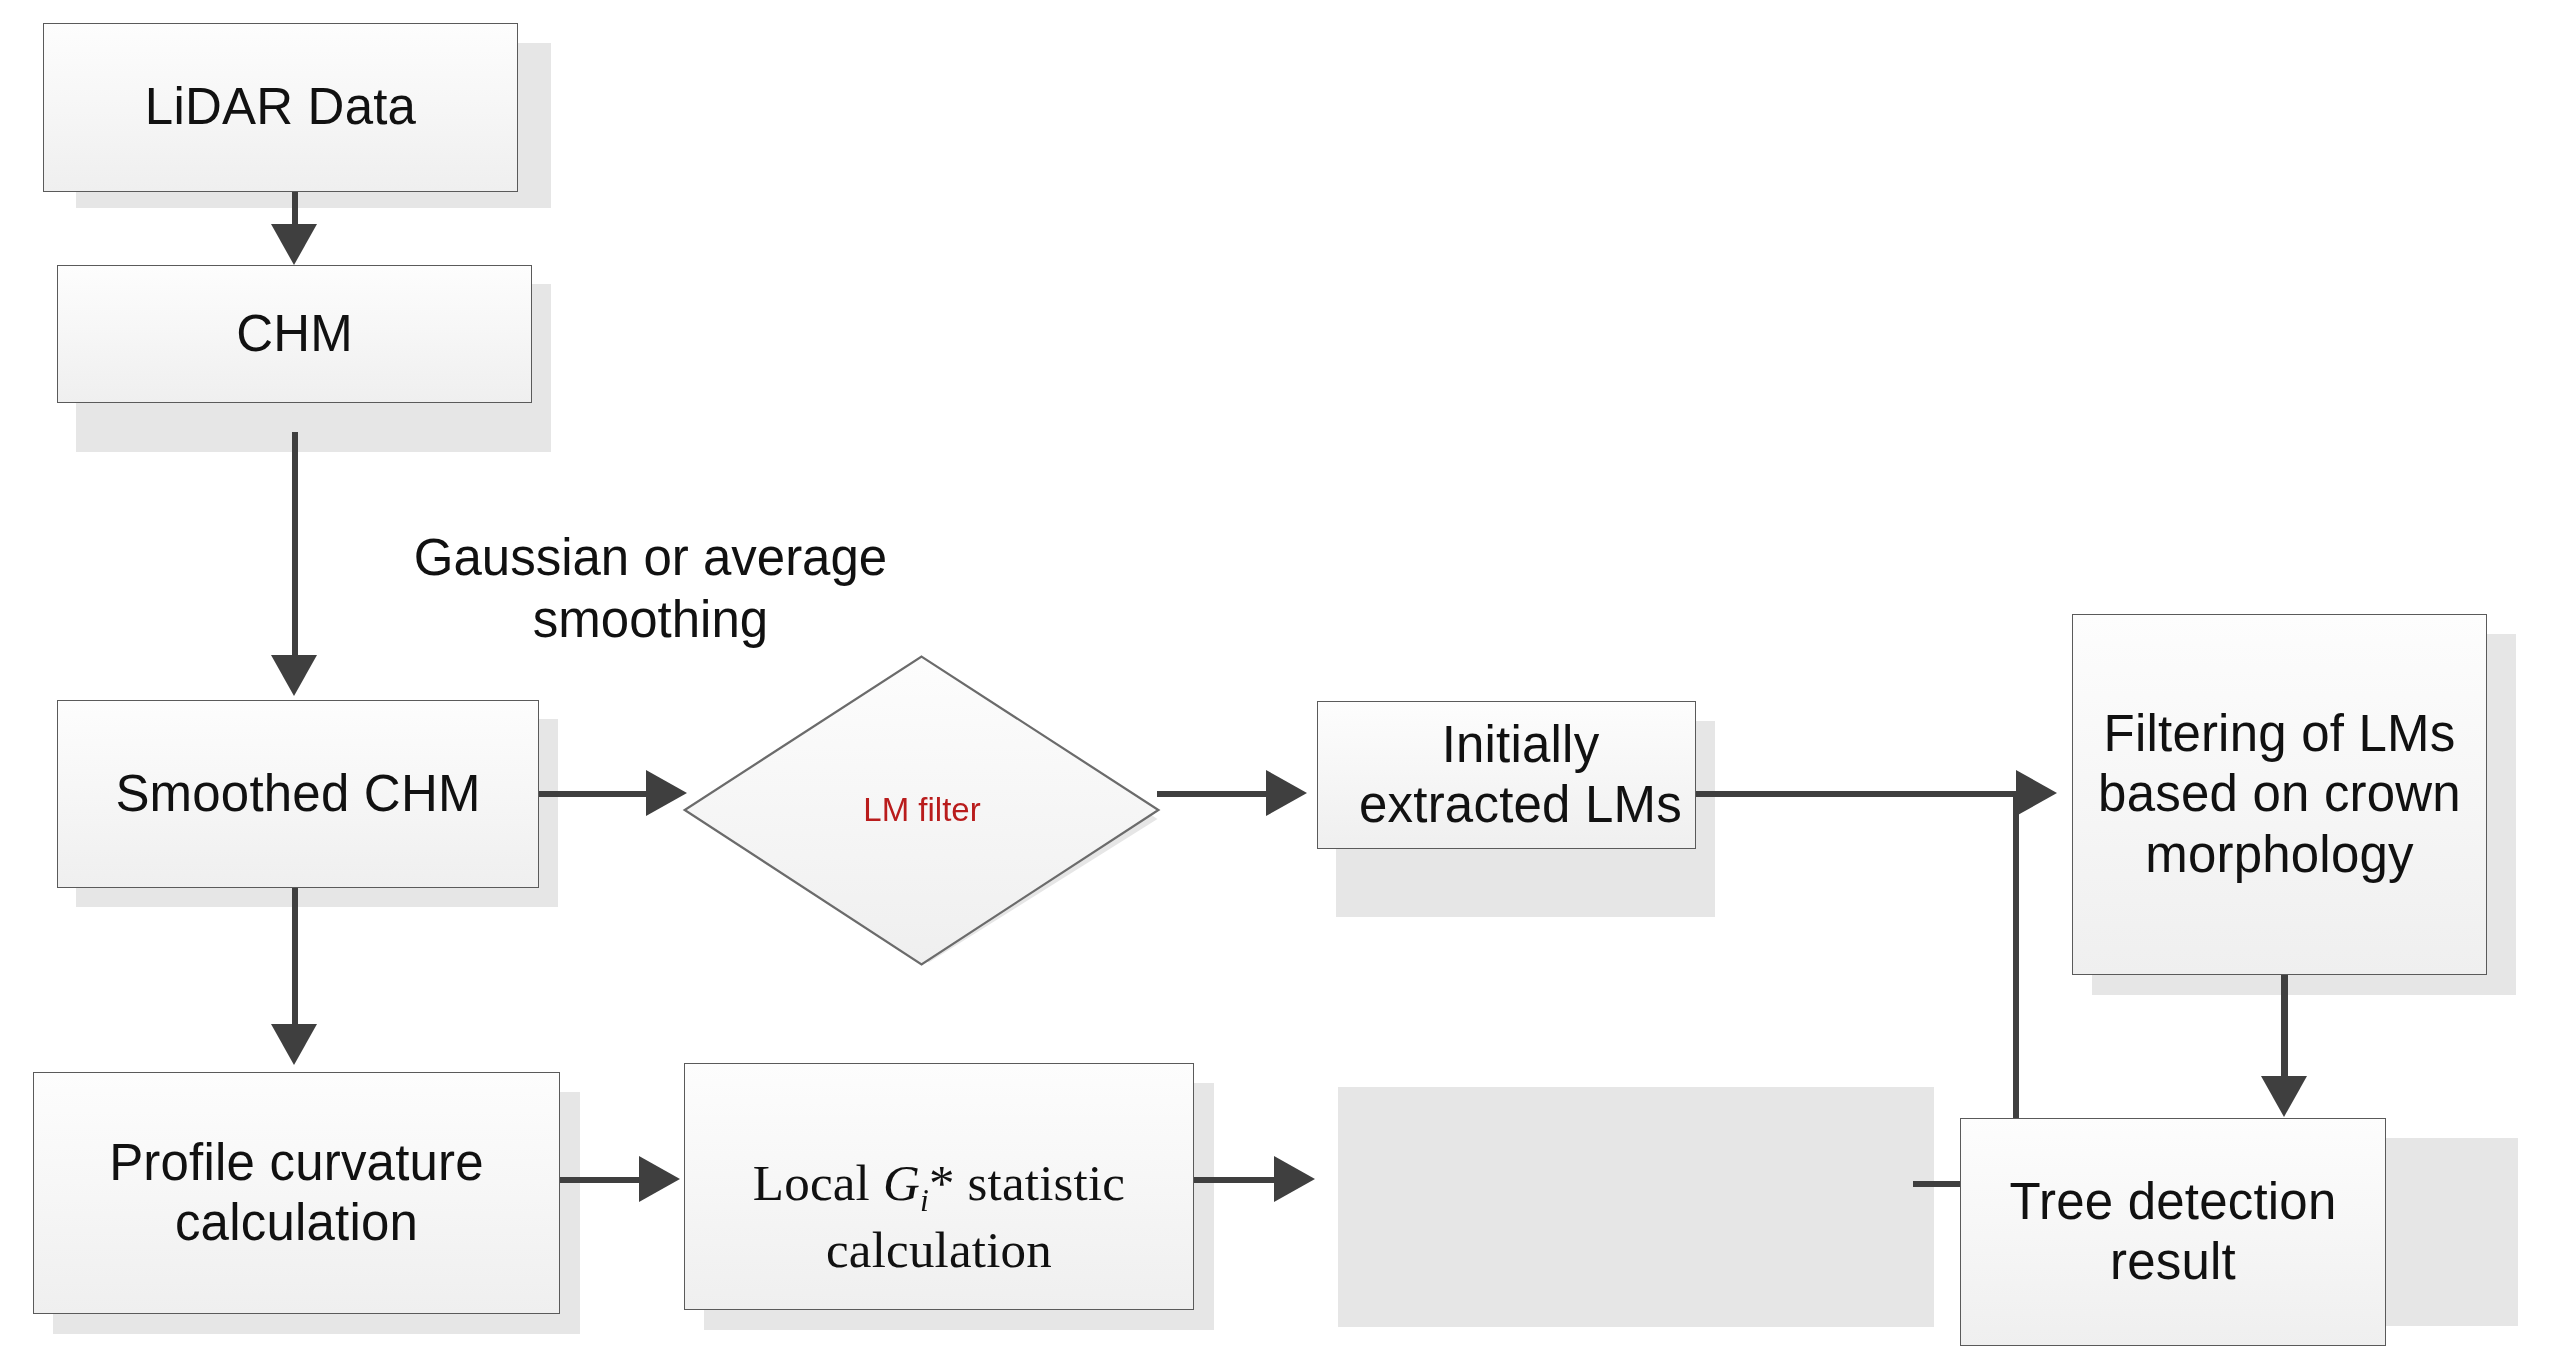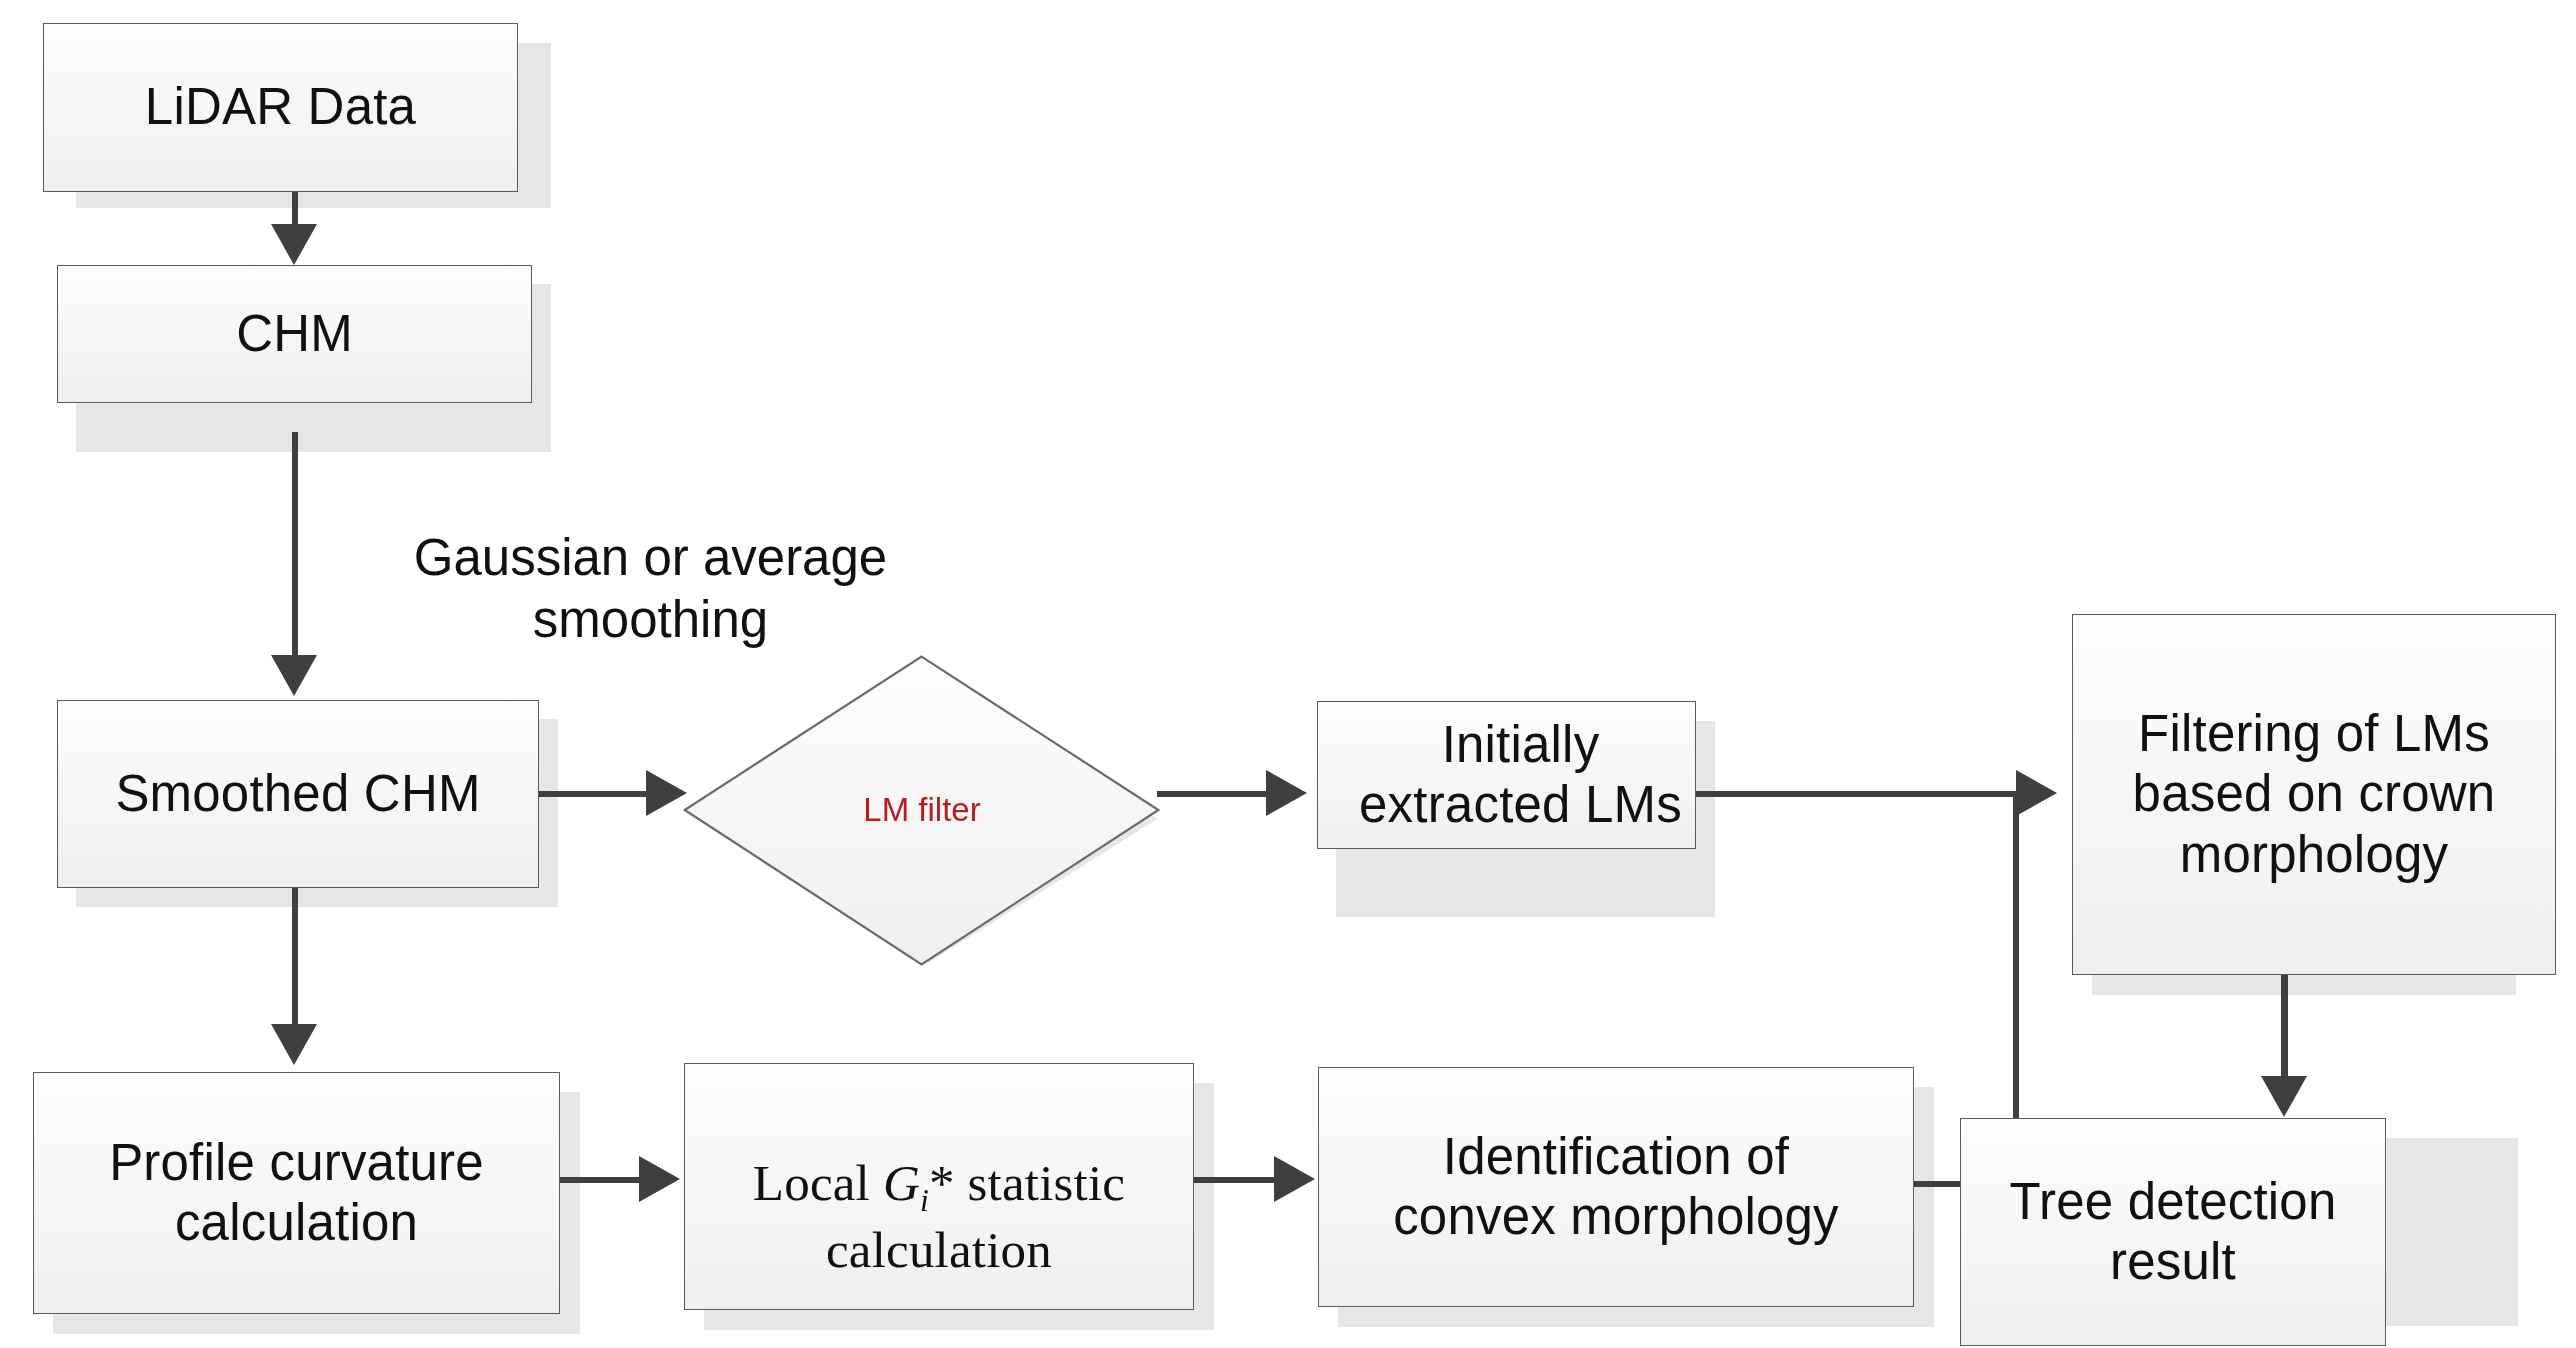--- a/index.html
+++ b/index.html
@@ -163,21 +163,21 @@
   <div class="shadow" style="left:1336px; top:721px; width:379px; height:196px;"></div>
   <div class="node" style="left:1317px; top:701px; width:379px; height:148px;padding-left:37px;">
     <span class="lbl">Initially
 extracted LMs</span>
   </div>
 
   <div class="conn-h" style="left:1695px; top:791px; width:323px;"></div>
   <div class="arrow arrow-right" style="left:2016px; top:770px;"></div>
 
   <div class="shadow" style="left:2092px; top:634px; width:424px; height:361px;"></div>
-  <div class="node" style="left:2072px; top:614px; width:484px; height:361px;">
+  <div class="node" style="left:2072px; top:614px; width:415px; height:361px;">
     <span class="lbl">Filtering of LMs
 based on crown
 morphology</span>
   </div>
 
   <div class="conn-v" style="left:2281px; top:975px; width:7.2px; height:108px;"></div>
   <div class="arrow arrow-down" style="left:2261px; top:1076px;"></div>
 
   <div class="shadow" style="left:2092px; top:1138px; width:426px; height:188px;"></div>
   <div class="node" style="left:1960px; top:1118px; width:426px; height:228px;align-items:center;">
@@ -198,22 +198,18 @@
   <div class="node" style="left:684px; top:1063px; width:510px; height:247px;font-family:Liberation Serif, serif;">
     <span class="lbl">
       <span>Local </span><span class="mathvar">G</span><span class="mathsub">i</span><span>* statistic</span><br><span>calculation</span>
     </span>
   </div>
 
   <div class="conn-h" style="left:1193px; top:1177px; width:85px;"></div>
   <div class="arrow arrow-right" style="left:1274px; top:1156px;"></div>
 
   <div class="shadow" style="left:1338px; top:1087px; width:596px; height:240px;"></div>
-  <div class="node" style="left:1318px; top:1067px; width:596px; height:240px;">
-    <span class="lbl">Identification of
-convex morphology</span>
-  </div>
 
   <div class="conn-h" style="left:1913px; top:1181px; width:106px;"></div>
   <div class="conn-v" style="left:2013px; top:791px; height:396px;"></div>
 
 </div>
 
 
 </body></html>

